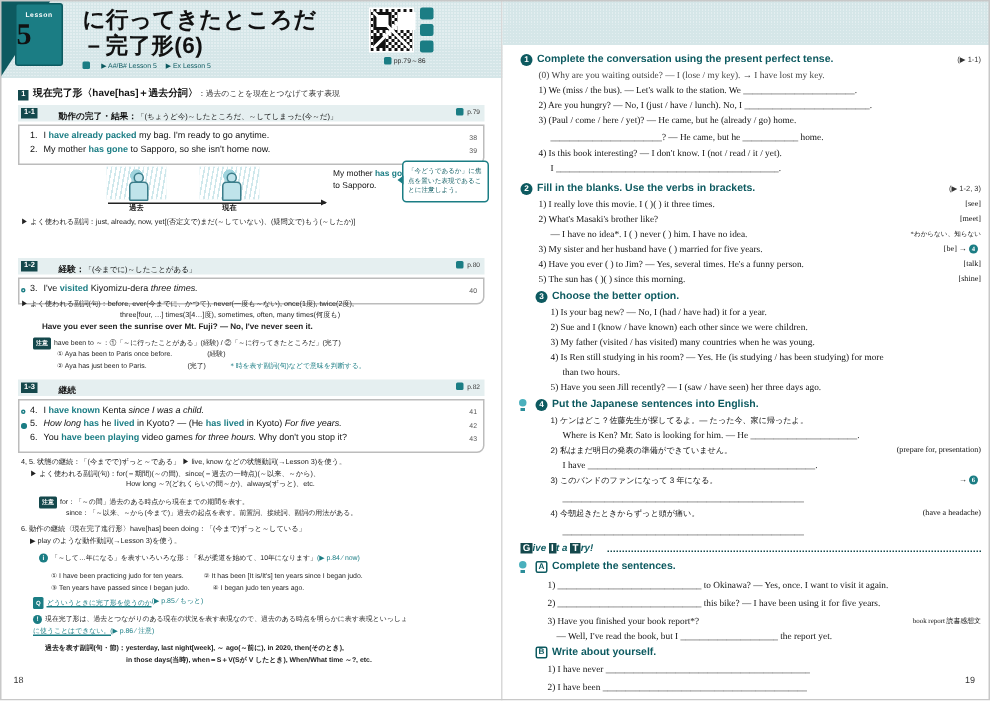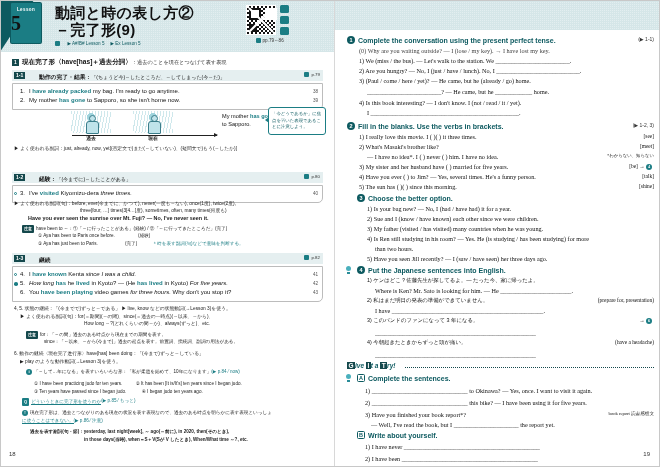--- a/index.html
+++ b/index.html
@@ -160,22 +160,22 @@
   <div class="left">
 
     <div class="hdr-band"></div>
     <div class="hdr-tri"></div>
 
     <div class="lesson-badge">
       <div class="lw">Lesson</div>
       <div class="ln">5</div>
     </div>
 
-    <div class="ttl1">動詞と時の表し方②</div>
-    <div class="ttl2">－完了形(9)</div>
+    <div class="ttl1">に行ってきたところだ</div>
+    <div class="ttl2">－完了形(6)</div>
     <div class="ttl-refs">
       <span class="micon"></span>
       <span>▶ A#/B# Lesson 5</span>
       <span>▶ Ex Lesson 5</span>
     </div>
 
     <div class="qr">
         <div class="qr-in"></div>
       </div>
     <div class="qr-x"></div>

